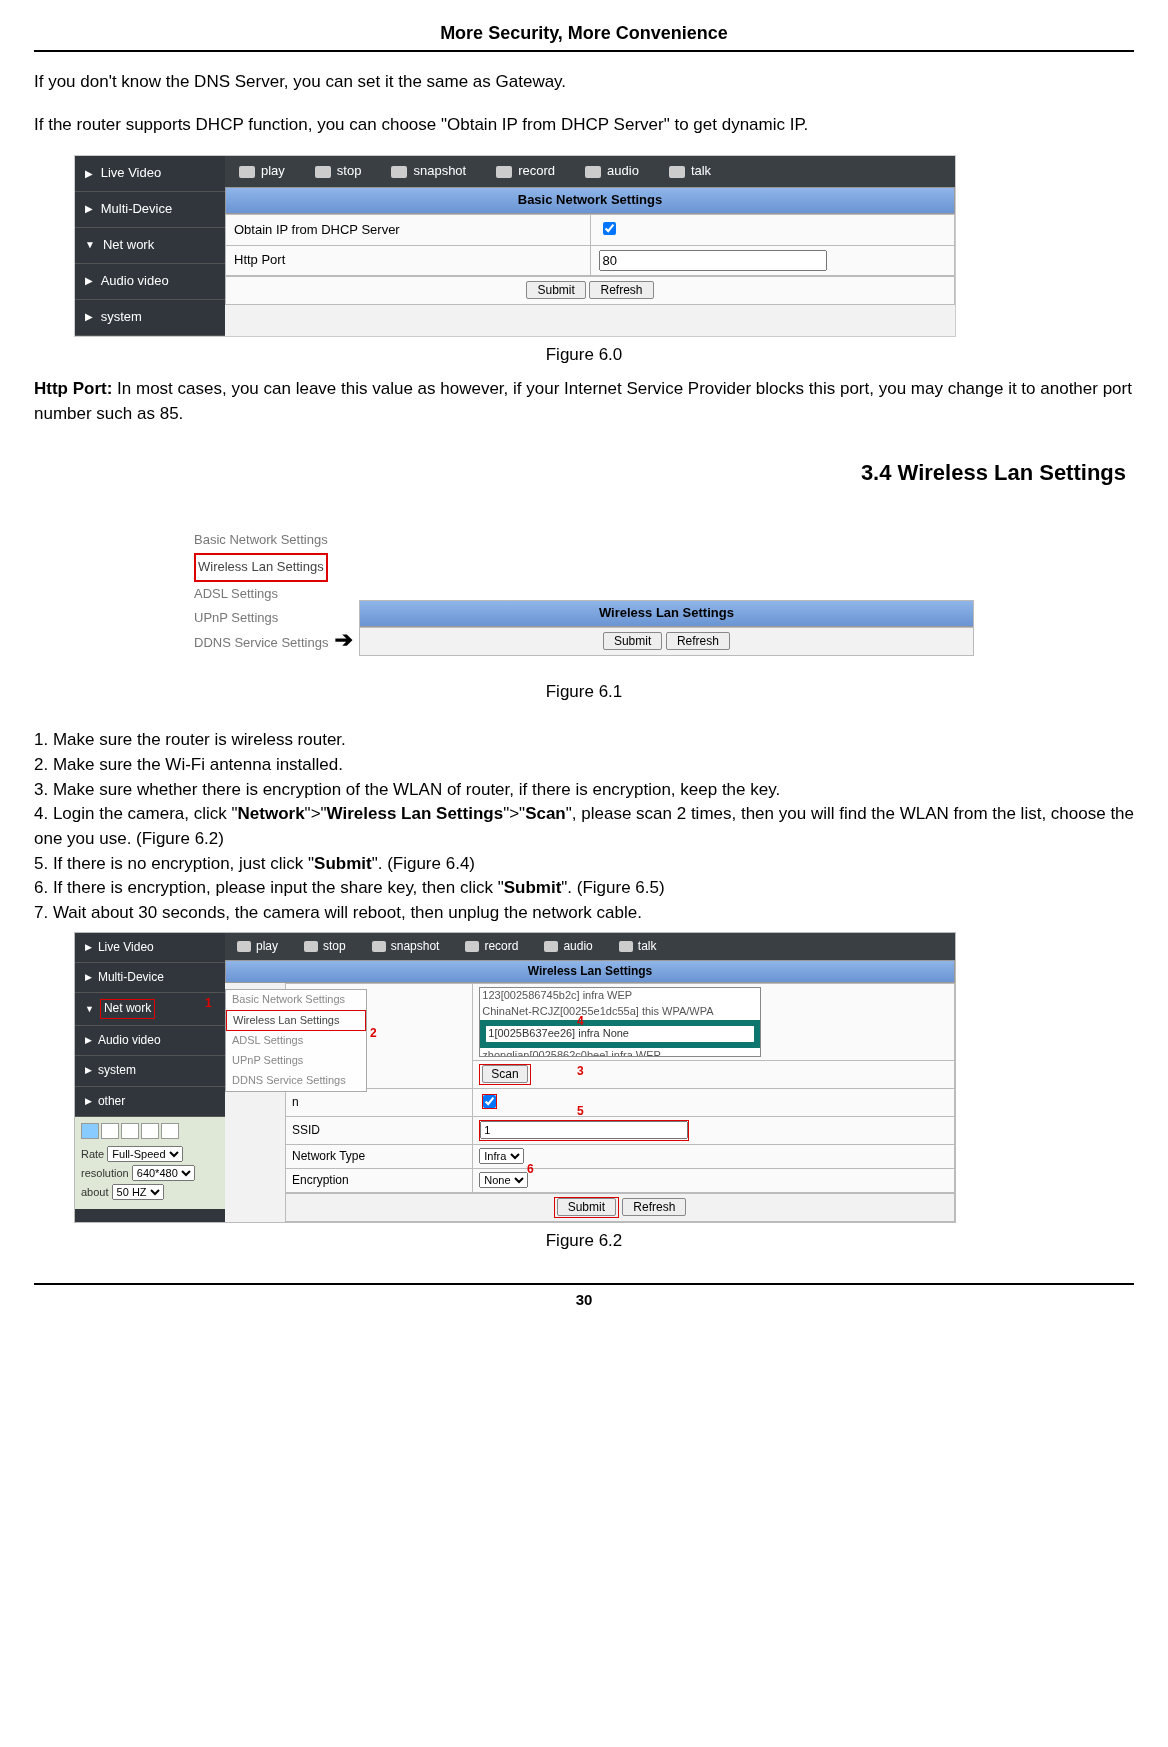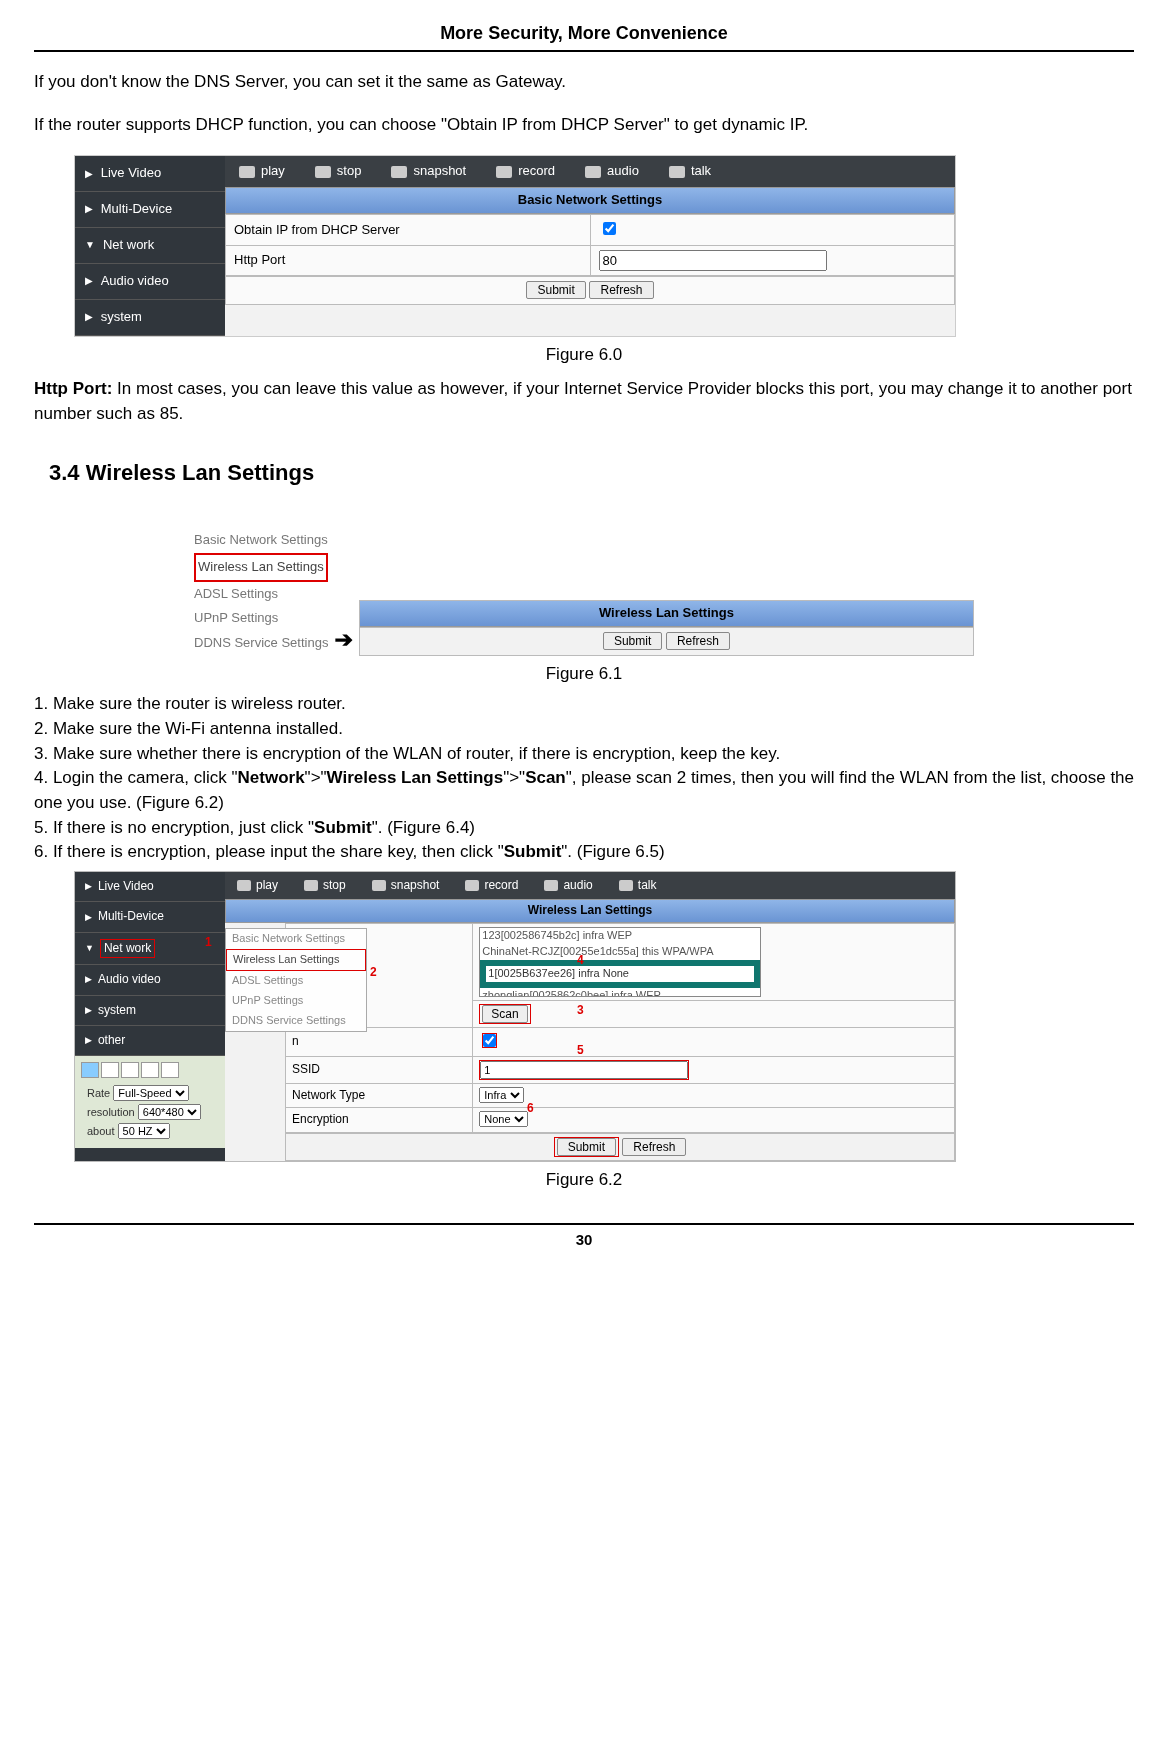--- a/index.html
+++ b/index.html
@@ -16,21 +16,22 @@
     font-weight: bold;
     font-size: 18px;
     border-bottom: 2px solid #000;
     padding-bottom: 4px;
     margin-bottom: 18px;
   }
   .para { margin: 10px 0 18px; }
   .section-heading {
     font-weight: bold;
     font-size: 22px;
-    margin: 30px 15px 40px;
+    margin: 30px 8px 40px;
+    text-align: right;
   }
   .caption {
     text-align: center;
     margin: 1px 0 10px;
   }
   .footer-page {
     text-align: center;
     font-weight: bold;
     border-top: 2px solid #000;
     padding-top: 4px;
@@ -182,21 +183,21 @@
   }
   .fig62 .sidenav .item.exp::before { content: "▼"; font-size: 9px; }
   .fig62 .sidenav .item.col::before { content: "▶"; font-size: 9px; }
   .fig62 .sidenav .item.box span { border: 1px solid #d00; padding: 0 3px; }
   .fig62 .controls {
     background: #dfe8d6;
     color: #333;
     padding: 6px 6px;
     font-size: 11px;
   }
-  .fig62 .controls .row { margin: 2px 6px; }
+  .fig62 .controls .row { margin: 2px 0; }
   .fig62 .controls select { font-size: 11px; }
   .fig62 .controls .icons span {
     display: inline-block; width: 16px; height: 14px; border: 1px solid #999; background: #fff; margin-right: 2px;
   }
   .fig62 .main { flex: 1; background: #f2f2f2; position: relative; }
   .fig62 .toolbar {
     background: #3a3f44; color: #fff; display: flex; gap: 26px; padding: 5px 12px;
   }
   .fig62 .toolbar .tbbtn { display: flex; align-items: center; gap: 5px; }
   .fig62 .toolbar .ico { width: 14px; height: 11px; background: #ccc; border-radius: 2px; display: inline-block; }
@@ -330,35 +331,36 @@
   </div>
   <span class="arrow-icon">➔</span>
   <div class="fig61">
     <div class="panel-title">Wireless Lan Settings</div>
     <div class="btnrow">
       <button>Submit</button>
       <button>Refresh</button>
     </div>
   </div>
 </div>
-<div class="caption" style="width:780px;margin:6px auto">Figure 6.1</div>
+<div class="caption" style="width:780px;margin:24px auto">Figure 6.1</div>
 
 <div>
   <div>1. Make sure the router is wireless router.</div>
   <div>2. Make sure the Wi-Fi antenna installed.</div>
   <div>3. Make sure whether there is encryption of the WLAN of router, if there is encryption, keep the key.</div>
   <div>
     <span>4. Login the camera, click "</span><span class="bold">Network</span><span>"&gt;"</span><span class="bold">Wireless Lan Settings</span><span>"&gt;"</span><span class="bold">Scan</span><span>", please scan 2 times, then you will find the WLAN from the list, choose the one you use. (Figure 6.2)</span>
   </div>
   <div>
     <span>5. If there is no encryption, just click "</span><span class="bold">Submit</span><span>".    (Figure 6.4)</span>
   </div>
   <div>
     <span>6. If there is encryption, please input the share key, then click "</span><span class="bold">Submit</span><span>". (Figure 6.5)</span>
   </div>
+  <div>7. Wait about 30 seconds, the camera will reboot, then unplug the network cable.</div>
 </div>
 
 <div class="fig62">
   <div class="sidenav">
     <div class="item col">
         <span>Live Video</span>
       </div>
     <div class="item col">
         <span>Multi-Device</span>
       </div>

